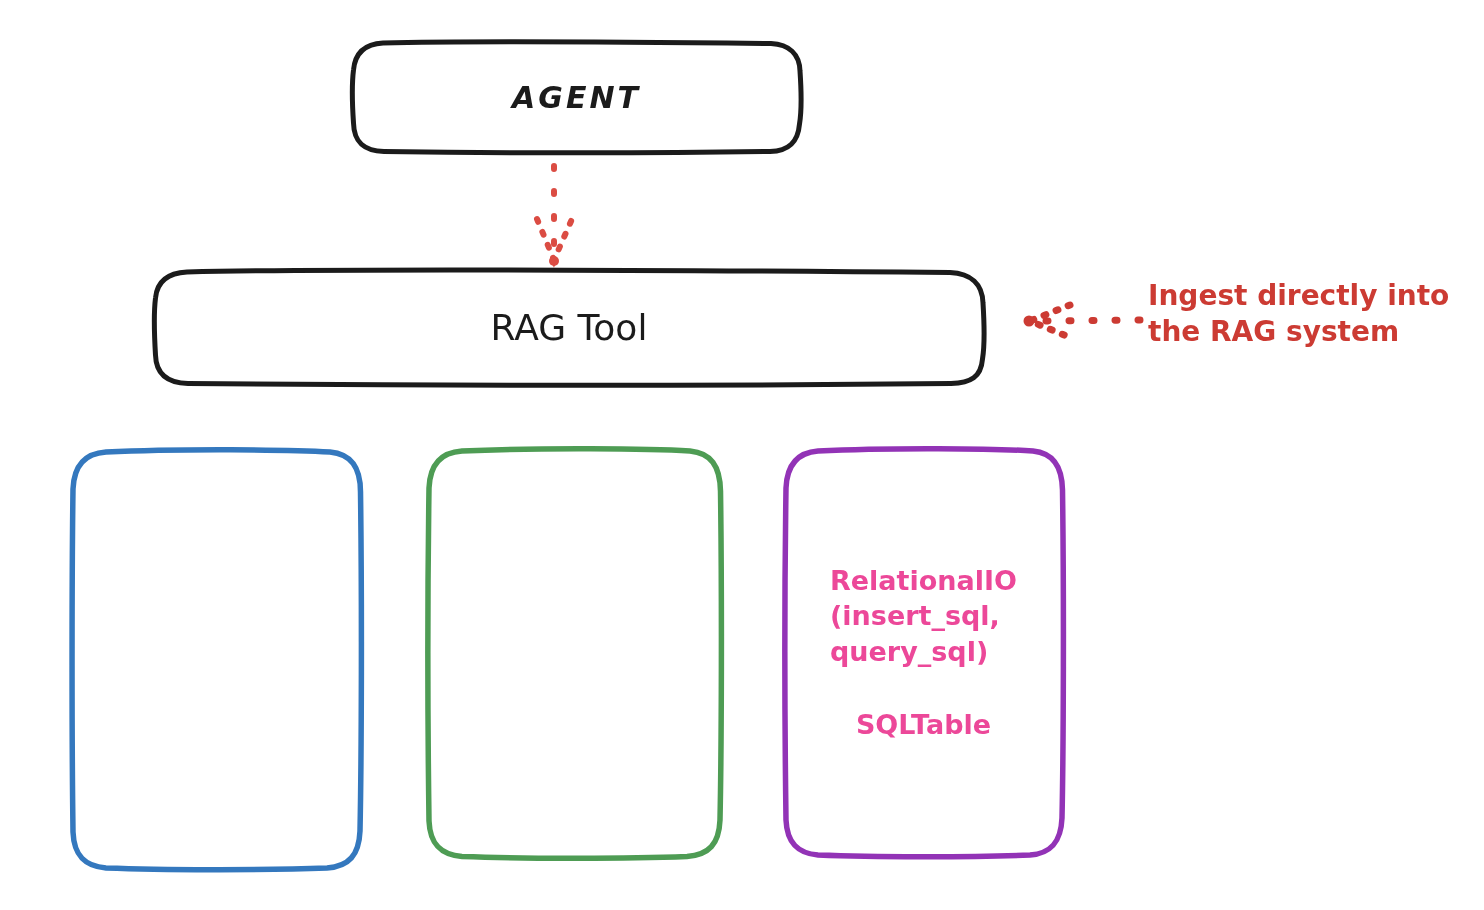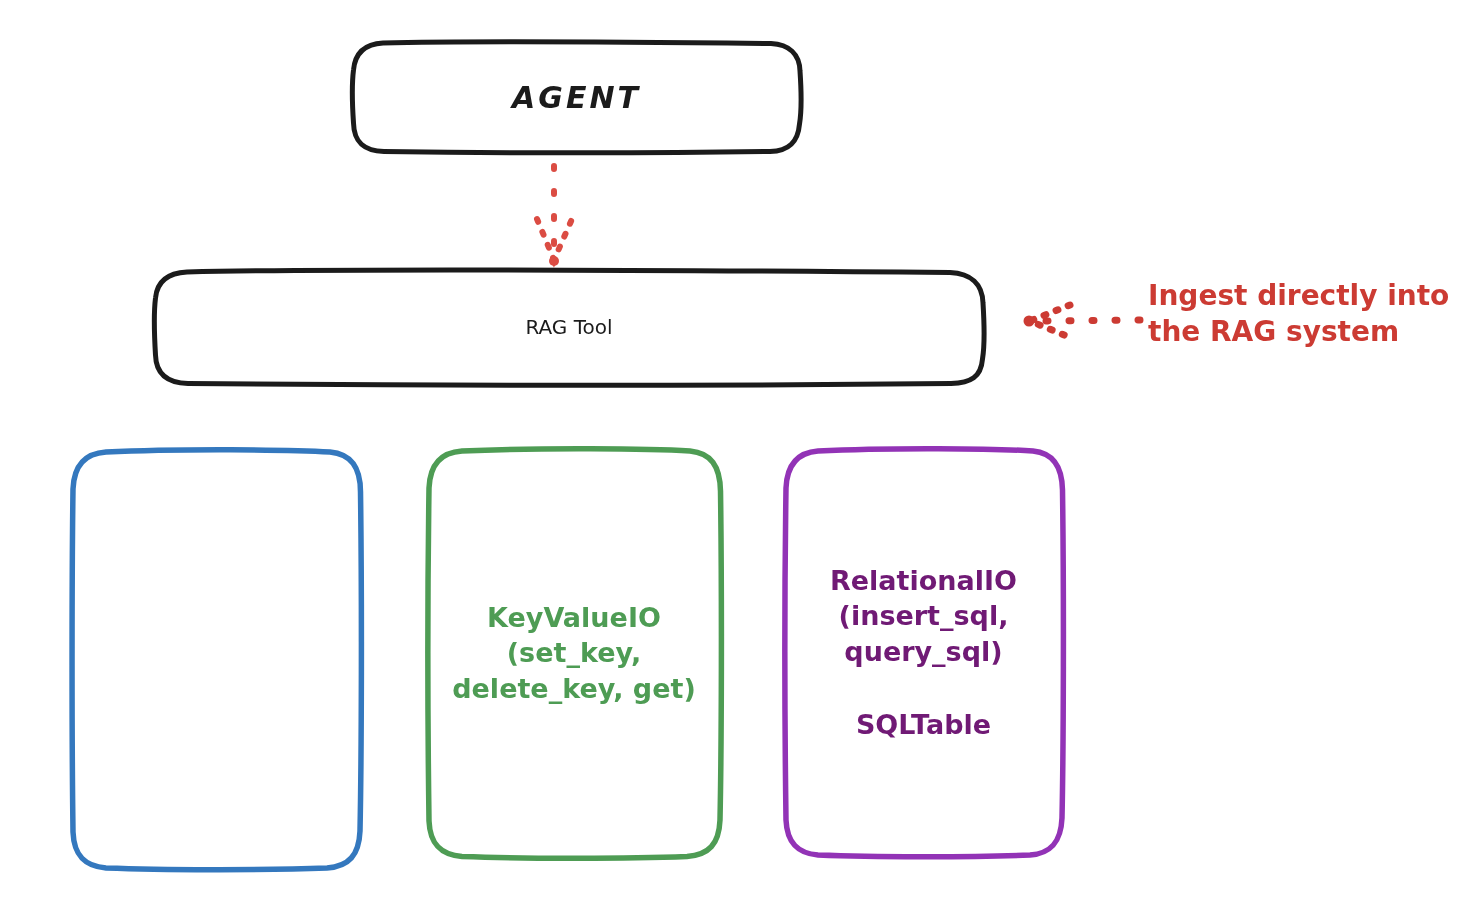--- a/index.html
+++ b/index.html
@@ -19,21 +19,21 @@
   #diagram-canvas {
     position: absolute;
     left: 0;
     top: 0;
     width: 1484px;
     height: 910px;
   }
 
   .node-label {
     position: absolute;
-    text-align: center;
+    text-align: left;
     pointer-events: none;
     white-space: pre-line;
   }
 
   
   #agent-label {
     left: 353px;
     top: 42px;
     width: 447px;
     height: 110px;
@@ -49,21 +49,21 @@
 
   
   #ragtool-label {
     left: 155px;
     top: 271px;
     width: 828px;
     height: 112px;
     display: flex;
     align-items: center;
     justify-content: center;
-    font-size: 20px;
+    font-size: 36px;
     color: #1b1b1b;
   }
 
   .leaf-label {
     display: flex;
     flex-direction: column;
     align-items: center;
     justify-content: center;
     font-size: 27px;
     line-height: 1.30;
@@ -84,21 +84,21 @@
     top: 450px;
     width: 292px;
     height: 406px;
     color: #4E9C54;
   }
   #relationalio-label {
     left: 785px;
     top: 450px;
     width: 277px;
     height: 405px;
-    color: #701a75;
+    color: #ec4899;
   }
 
   #ingest-annotation {
     position: absolute;
     left: 1148px;
     top: 278px;
     width: 330px;
     color: #CC3B33;
     font-size: 28px;
     line-height: 1.30;
@@ -190,23 +190,20 @@
 </svg>
 
 <div class="node-label" id="agent-label">AGENT</div>
 
 <div class="node-label" id="ragtool-label">RAG Tool</div>
 
 <div class="node-label leaf-label" id="vectorio-label">
 </div>
 
 <div class="node-label leaf-label" id="keyvalueio-label">
-  <span class="api-block">KeyValueIO
-(set_key,
-delete_key, get)</span>
 </div>
 
 <div class="node-label leaf-label" id="relationalio-label">
   <span class="api-block">RelationalIO
 (insert_sql,
 query_sql)</span>
   <span class="index-block">SQLTable</span>
 </div>
 
 <div id="ingest-annotation">Ingest directly into

